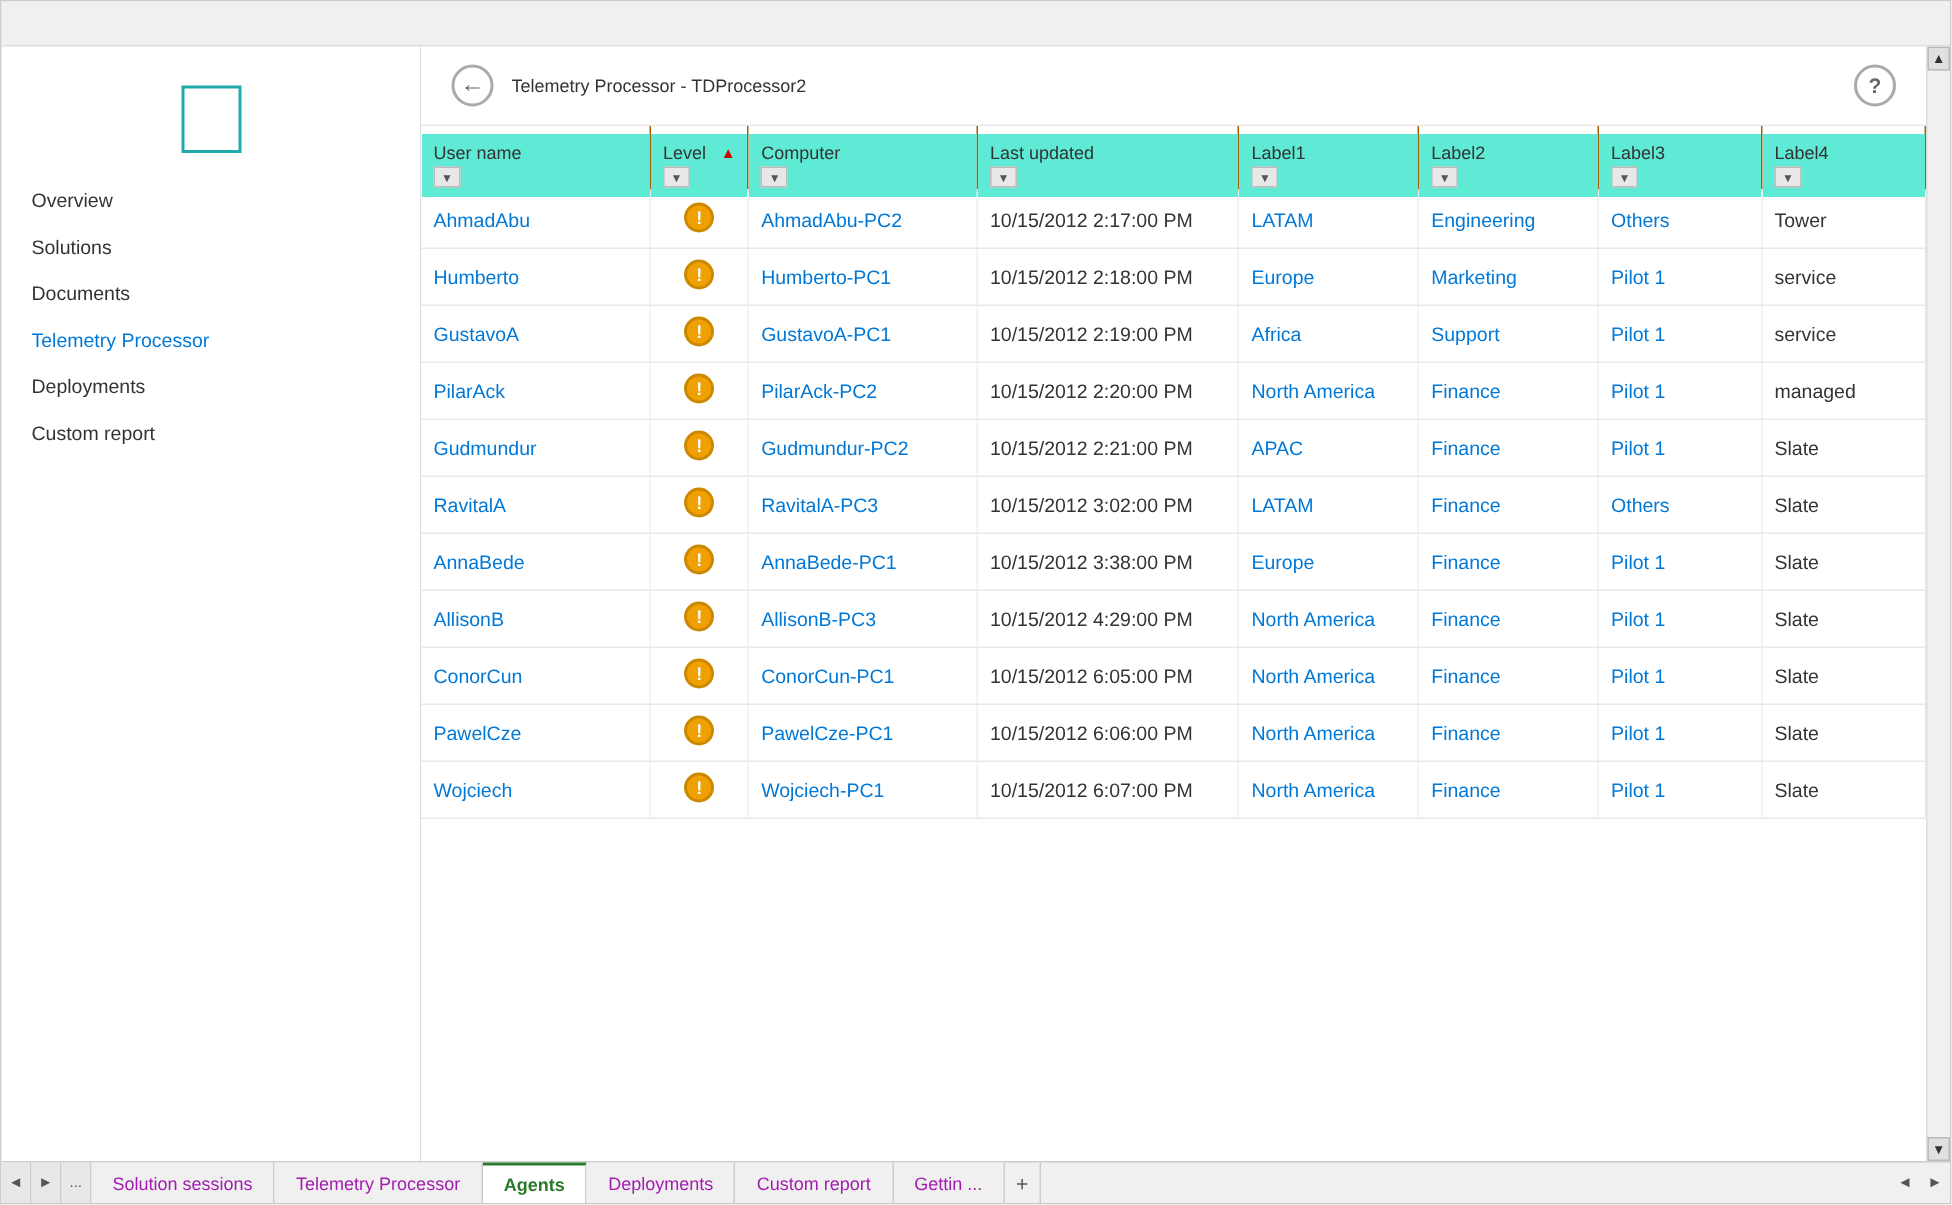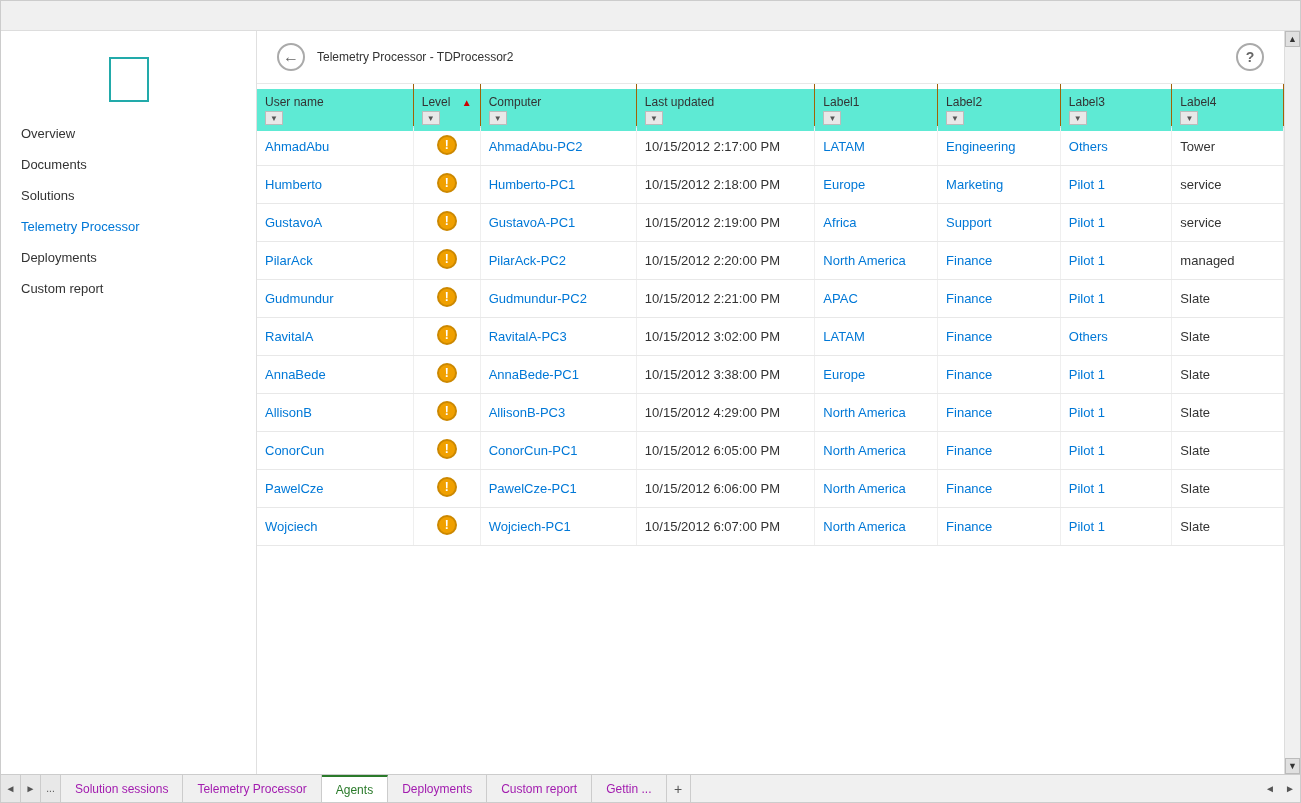--- a/index.html
+++ b/index.html
@@ -7,21 +7,21 @@
 
     .app-container { width: 1301px; height: 803px; display: flex; flex-direction: column; background: #fff; border: 1px solid #ccc; }
 
     
     .top-bar { height: 30px; background: #f0f0f0; border-bottom: 1px solid #ddd; display: flex; align-items: center; padding: 0 8px; }
 
     
     .main-area { display: flex; flex: 1; overflow: hidden; }
 
     
-    .sidebar { width: 256px; background: #fff; border-right: 1px solid #e0e0e0; padding-top: 10px; flex-shrink: 0; }
+    .sidebar { width: 280px; background: #fff; border-right: 1px solid #e0e0e0; padding-top: 10px; flex-shrink: 0; }
     .sidebar-item { padding: 8px 20px; cursor: pointer; color: #333; font-size: 13px; }
     .sidebar-item.active { color: #0078d7; }
 
     
     .content-panel { flex: 1; display: flex; flex-direction: column; background: #fff; overflow: hidden; }
 
     
     .page-header { display: flex; align-items: center; padding: 12px 20px; border-bottom: 1px solid #e8e8e8; background: #fff; position: relative; }
     .back-button { width: 28px; height: 28px; border-radius: 50%; border: 2px solid #aaa; display: flex; align-items: center; justify-content: center; cursor: pointer; margin-right: 12px; color: #666; font-size: 16px; flex-shrink: 0; }
     .page-title { font-size: 12px; font-weight: 300; color: #333; }
@@ -45,21 +45,21 @@
 
     .status-icon { display: inline-block; width: 20px; height: 20px; border-radius: 50%; background: #f0a000; border: 2px solid #cc8800; position: relative; }
     .status-icon::after { content: '!'; color: white; font-weight: bold; font-size: 12px; position: absolute; top: 50%; left: 50%; transform: translate(-50%, -50%); }
 
     .sort-indicator { color: #cc0000; font-size: 10px; margin-left: 2px; }
 
     
     .bottom-tabs { height: 28px; background: #f0f0f0; border-top: 1px solid #ccc; display: flex; align-items: stretch; }
     .tab-nav-btn { width: 20px; background: #e8e8e8; border: none; border-right: 1px solid #ccc; cursor: pointer; display: flex; align-items: center; justify-content: center; font-size: 10px; color: #555; }
     .tab-item { padding: 0 14px; display: flex; align-items: center; border-right: 1px solid #ccc; font-size: 12px; cursor: pointer; color: #a21caf; background: #f0f0f0; }
-    .tab-item.agents-tab { color: #2a7a2a; font-weight: 400; border-top: 2px solid #2a7a2a; background: #fff; align-items: center; }
+    .tab-item.agents-tab { color: #2a7a2a; font-weight: 700; border-top: 2px solid #2a7a2a; background: #fff; align-items: center; }
     .tab-add-btn { width: 24px; display: flex; align-items: center; justify-content: center; cursor: pointer; font-size: 14px; color: #555; border-right: 1px solid #ccc; }
     .tab-scroll-btn { width: 20px; display: flex; align-items: center; justify-content: center; cursor: pointer; font-size: 10px; color: #555; }
 
     .scrollbar-right { width: 16px; background: #f0f0f0; border-left: 1px solid #ddd; display: flex; flex-direction: column; align-items: center; }
     .scroll-arrow { width: 100%; height: 16px; background: #e0e0e0; border: 1px solid #bbb; display: flex; align-items: center; justify-content: center; cursor: pointer; font-size: 9px; }
     .scroll-thumb { flex: 1; background: #c0c0c0; margin: 2px; border-radius: 2px; }
   </style>
 </head>
 <body>
 
@@ -72,24 +72,24 @@
   <div class="main-area">
 
     <div class="sidebar">
       <div style="padding: 8px 16px; display:flex; justify-content:center;">
         <div class="sidebar-toggle"></div>
       </div>
       <div class="sidebar-item">
         <span>Overview</span>
       </div>
       <div class="sidebar-item">
+        <span>Solutions</span>
+      </div>
+      <div class="sidebar-item">
         <span>Documents</span>
-      </div>
-      <div class="sidebar-item">
-        <span>Solutions</span>
       </div>
       <div class="sidebar-item active">
         <span>Telemetry Processor</span>
       </div>
       <div class="sidebar-item">
         <span>Deployments</span>
       </div>
       <div class="sidebar-item">
         <span>Custom report</span>
       </div>

